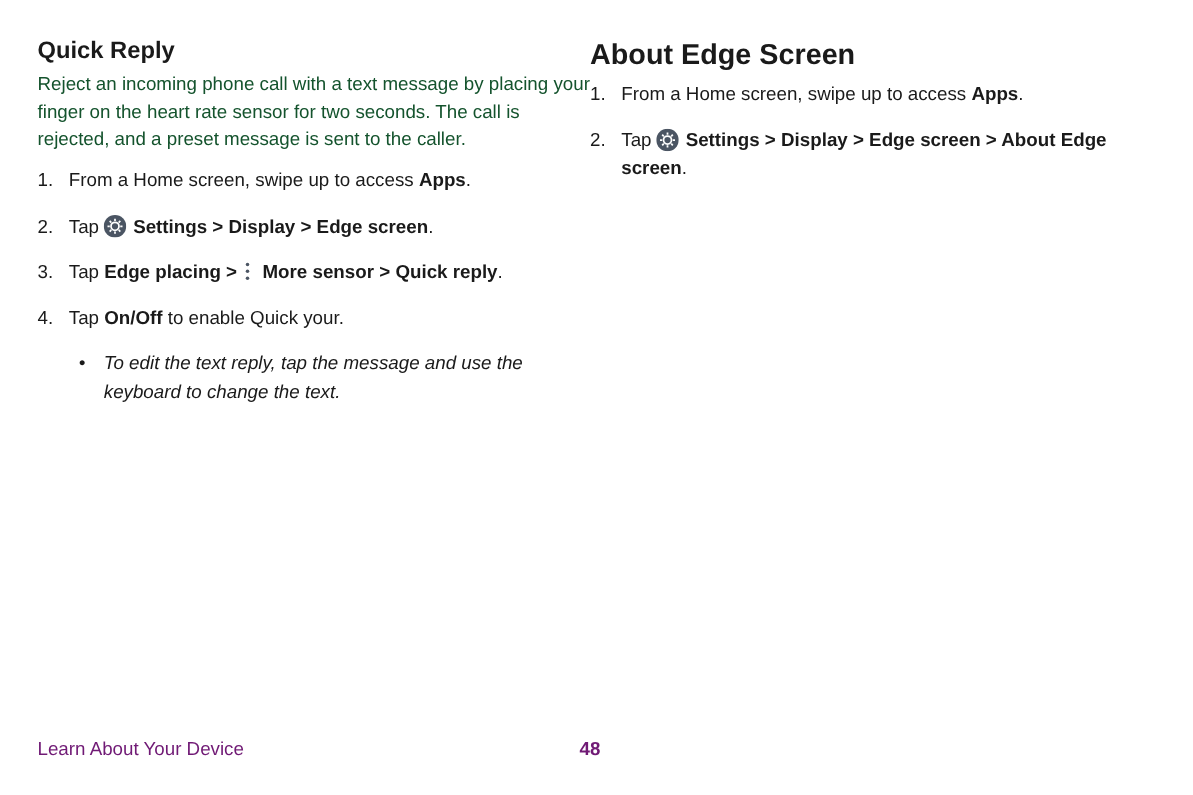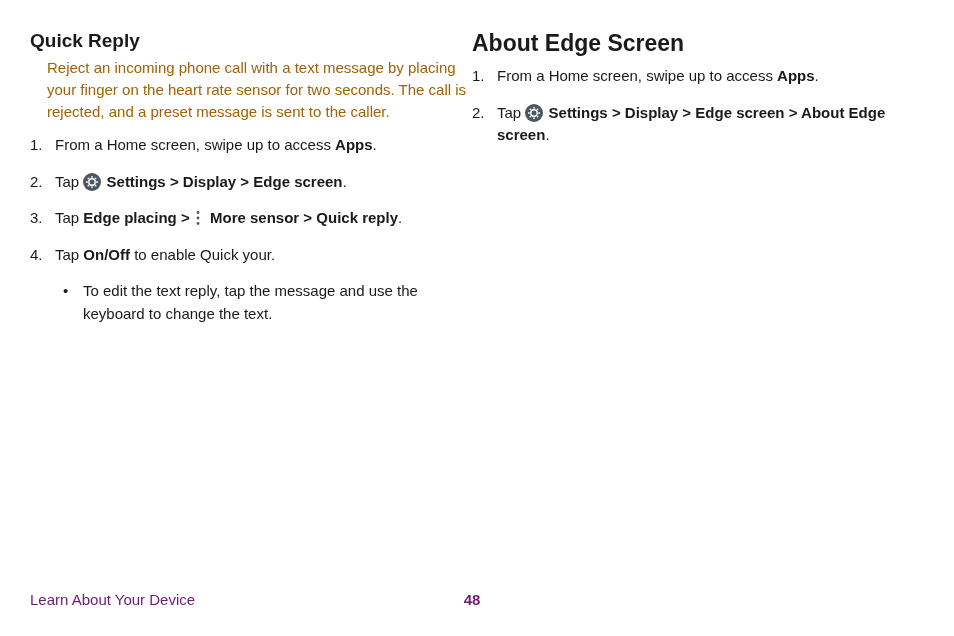--- a/index.html
+++ b/index.html
@@ -28,22 +28,21 @@
     .section-title-large {
       font-size: 23px;
       font-weight: 700;
       margin-bottom: 8px;
       color: #1a1a1a;
     }
     .intro {
       font-size: 15px;
       line-height: 1.45;
       margin-bottom: 12px;
-      color: #a16207;
-      margin-left: 17px;
+      color: #14532d;
     }
     .step-list {
       list-style: none;
       counter-reset: step;
     }
     .step-list > li {
       counter-increment: step;
       position: relative;
       padding-left: 25px;
       font-size: 15px;
@@ -52,20 +51,21 @@
     }
     .step-list > li::before {
       content: counter(step) ".";
       position: absolute;
       left: 0;
       top: 0;
     }
     .bullet-list {
       list-style: none;
       margin-top: 14px;
+      font-style: italic;
     }
     .bullet-list > li {
       position: relative;
       padding-left: 28px;
       font-size: 15px;
       line-height: 1.5;
     }
     .bullet-list > li::before {
       content: "•";
       position: absolute;

